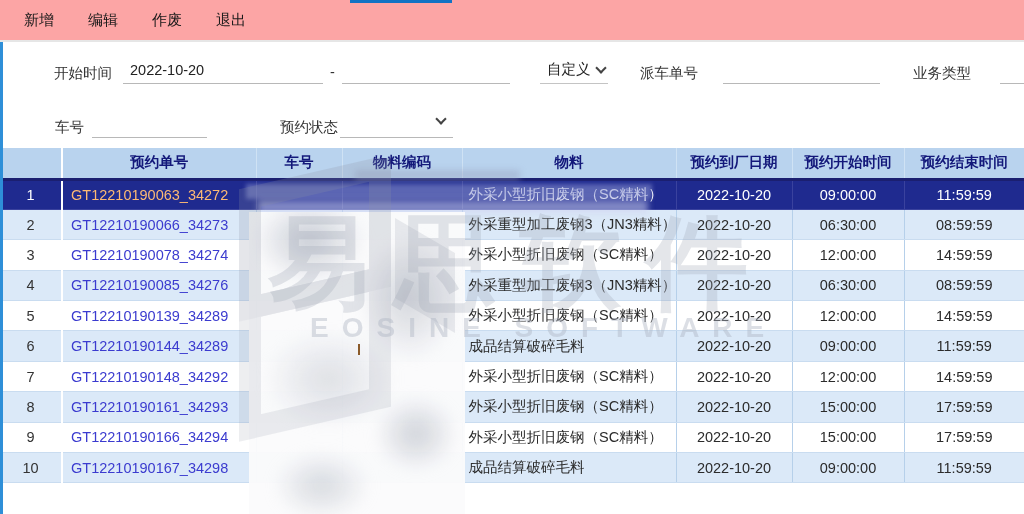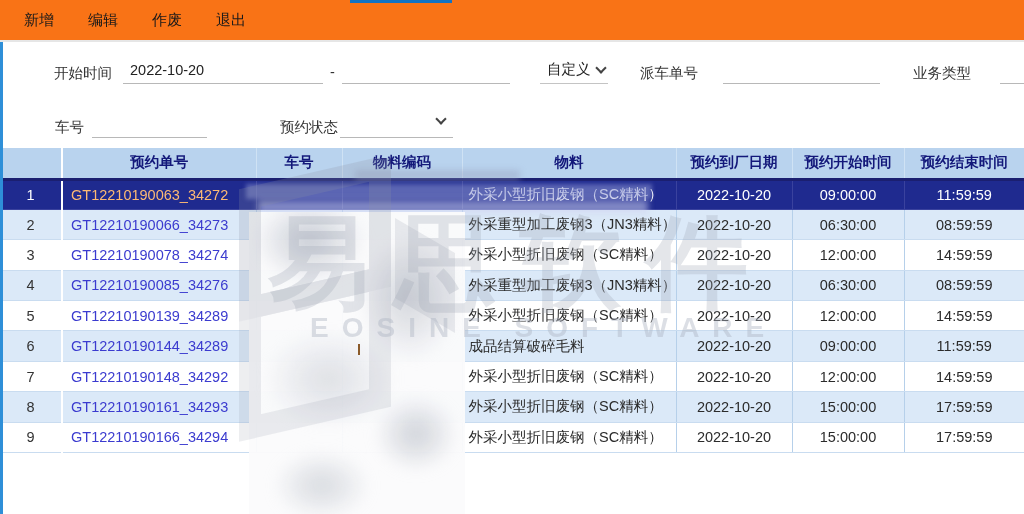--- a/index.html
+++ b/index.html
@@ -2,21 +2,21 @@
 <html><head>
 <meta charset="utf-8">
 <style>
   * { margin:0; padding:0; box-sizing:border-box; }
   html,body { width:1024px; height:514px; overflow:hidden; background:#fff;
               font-family:"Liberation Sans", sans-serif; }
   body { position:relative; }
 
   
   .toolbar { position:absolute; left:0; top:0; width:1024px; height:42px;
-             background:#f97316; border-bottom:2px solid #e6e6e6; }
+             background:#fca5a5; border-bottom:2px solid #e6e6e6; }
   .tab-indicator { position:absolute; left:350px; top:0; width:102px; height:3px;
                    background:#1273c4; }
   .toolbar-inner { display:flex; align-items:center; height:100%;
                    padding-left:24px; gap:34px; font-size:15px; color:#1a1a1a; }
   .tbtn { cursor:default; white-space:nowrap; }
   .tbtn.boxed { border:2px solid #e02323; padding:4px 9px; margin:0 -6px; }
 
   
   .left-accent { position:absolute; left:0; top:42px; width:3px; height:472px;
                  background:#2e8fd8; z-index:20; }
@@ -234,20 +234,30 @@
         <tr>
           <td class="num">9</td>
           <td class="order">GT12210190166_34294</td>
           <td class="veh"></td>
           <td class="mcode"></td>
           <td class="material">外采小型折旧废钢（SC精料）</td>
           <td class="date">2022-10-20</td>
           <td class="time">15:00:00</td>
           <td class="time">17:59:59</td>
         </tr>
+        <tr class="alt">
+          <td class="num">10</td>
+          <td class="order">GT12210190167_34298</td>
+          <td class="veh"></td>
+          <td class="mcode"></td>
+          <td class="material">成品结算破碎毛料</td>
+          <td class="date">2022-10-20</td>
+          <td class="time">09:00:00</td>
+          <td class="time">11:59:59</td>
+        </tr>
       </tbody>
   </table>
 </div>
 
 <div class="redaction-row1">
   <div class="band1"></div>
     <div class="band2"></div>
 </div>
 <div class="redaction-main">
   <div class="blobs"></div>

